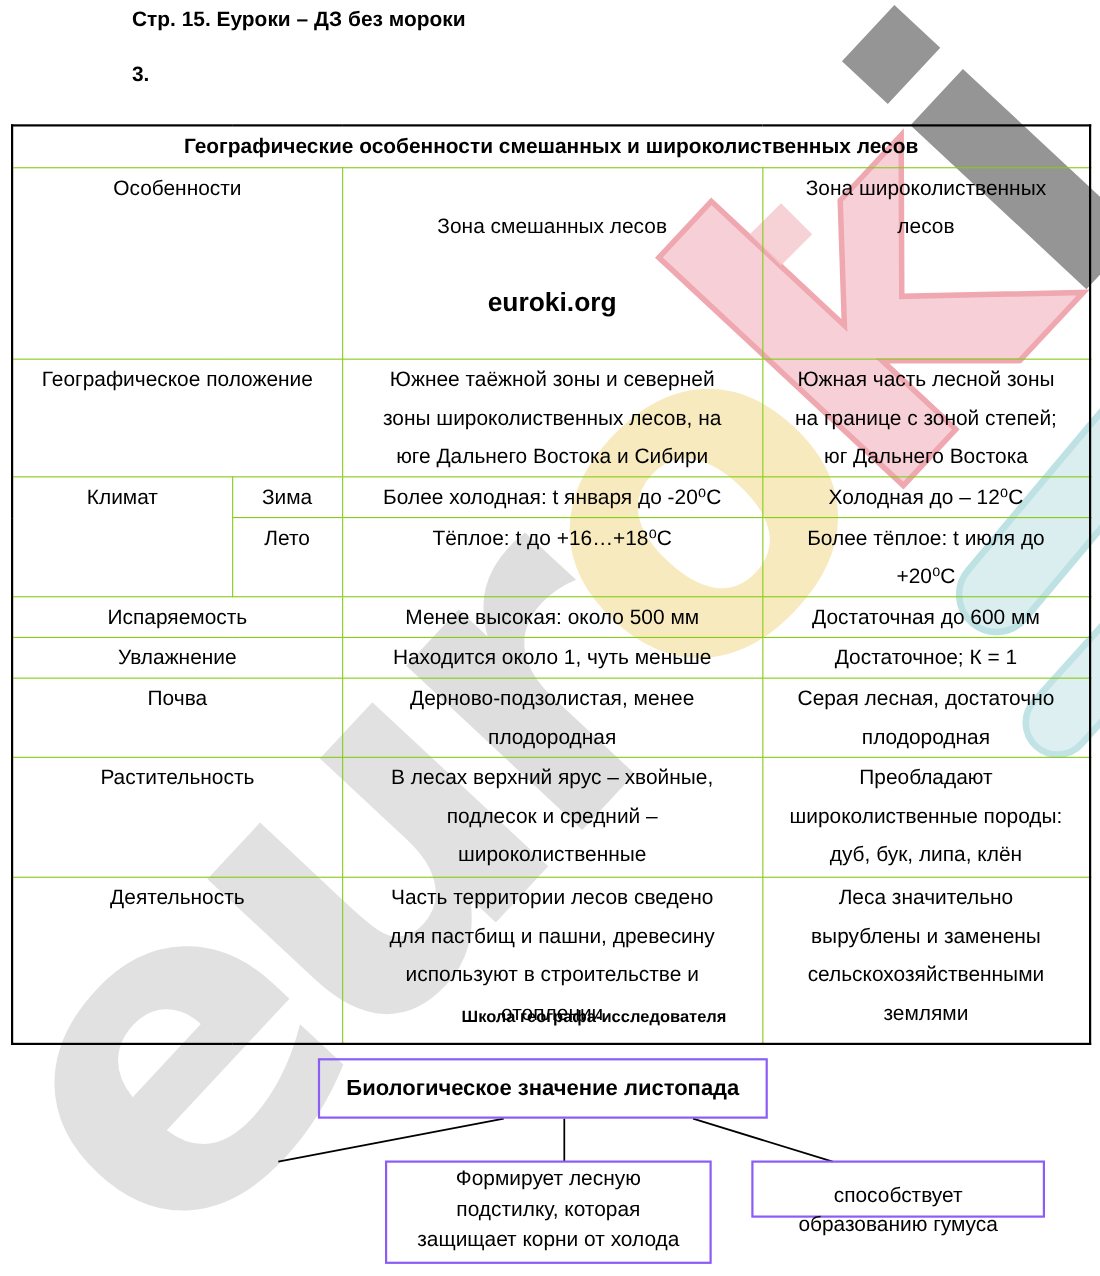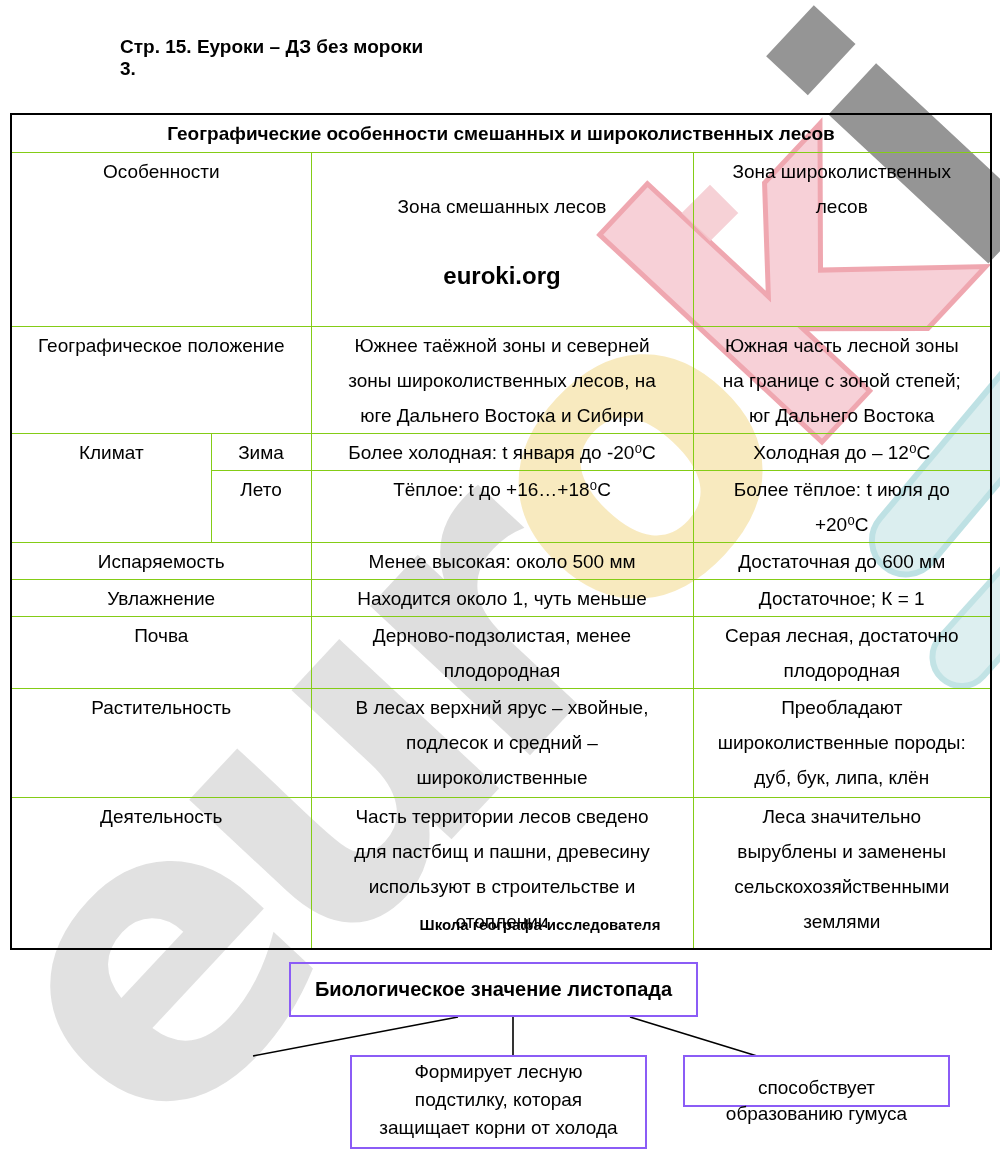--- a/index.html
+++ b/index.html
@@ -23,21 +23,21 @@
   .wm-0,.wm-1{color:#c9c9c9;}
   .wm-2{color:#c4c4c4;}
   .wm-3{color:#f3d98c;}
   .wm-4{color:#f2aab8;-webkit-text-stroke:5px #e36070;}
   .wm-5{color:#3f3f3f;}
   .swoosh{position:absolute;background:#cfe9ea;border:6px solid #a9d8db;border-radius:60px;z-index:0;pointer-events:none;}
   .swoosh1{left:830px;top:420px;width:280px;height:62px;transform:rotate(-50deg);opacity:.75;}
   .swoosh2{left:905px;top:570px;width:200px;height:52px;transform:rotate(-48deg);opacity:.7;}
   .pink-diamond{position:absolute;left:690px;top:193px;width:40px;height:40px;background:#f5c9cf;transform:rotate(45deg);opacity:.85;z-index:0;pointer-events:none;}
   
-  .page-header{position:absolute;left:120px;top:8px;font-size:19px;font-weight:bold;z-index:2;margin-top:28px;}
+  .page-header{position:absolute;left:120px;top:8px;font-size:19px;font-weight:bold;z-index:2;}
   .task-number{position:absolute;left:120px;top:58px;font-size:19px;font-weight:bold;z-index:2;}
   
   table.cmp{
     position:absolute;left:10px;top:113px;width:980px;
     border-collapse:collapse;table-layout:fixed;z-index:2;
     font-size:19px;
   }
   table.cmp td{
     border:1px solid #84cc16;
     vertical-align:top;text-align:center;

